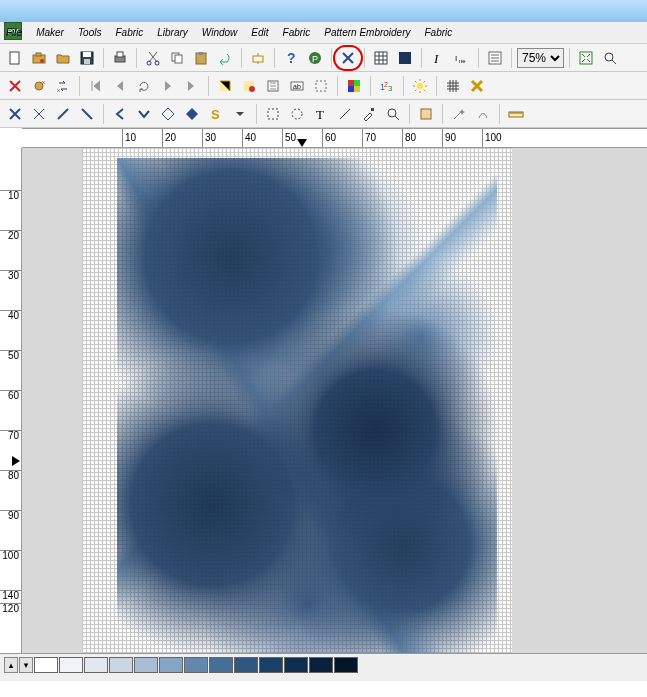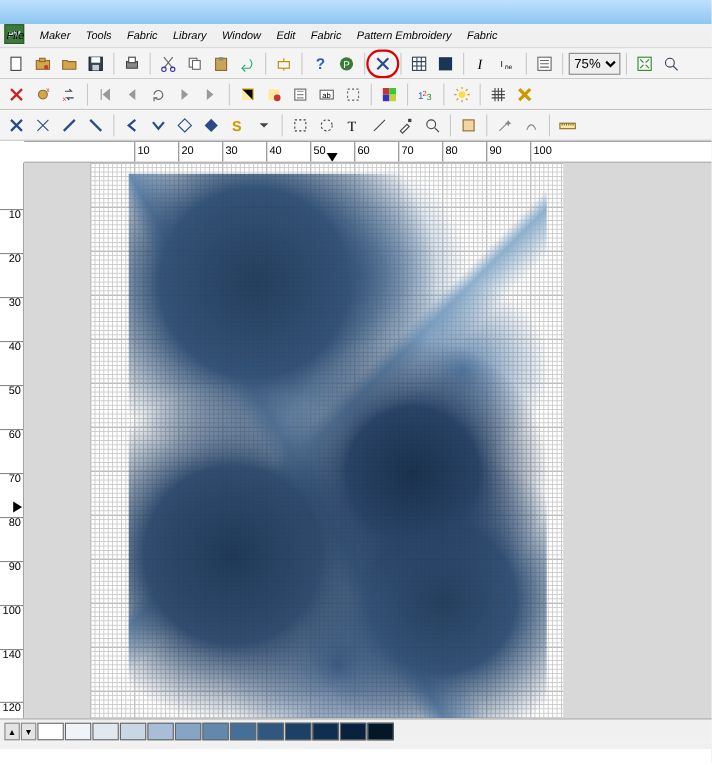--- a/index.html
+++ b/index.html
@@ -452,21 +452,21 @@
     <div class="tick" style="top:80px">20</div>
     <div class="tick" style="top:120px">30</div>
     <div class="tick" style="top:160px">40</div>
     <div class="tick" style="top:200px">50</div>
     <div class="tick" style="top:240px">60</div>
     <div class="tick" style="top:280px">70</div>
     <div class="tick" style="top:320px">80</div>
     <div class="tick" style="top:360px">90</div>
     <div class="tick" style="top:400px">100</div>
     <div class="tick" style="top:440px">140</div>
-    <div class="tick" style="top:488px">120</div>
+    <div class="tick" style="top:453px">120</div>
     <div class="marker" style="top:308px"></div>
   </div>
   <div class="canvas-wrap">
     <div class="canvas">
       <div class="pattern"></div>
     </div>
   </div>
 </div>
 
 <div class="palette-bar">

